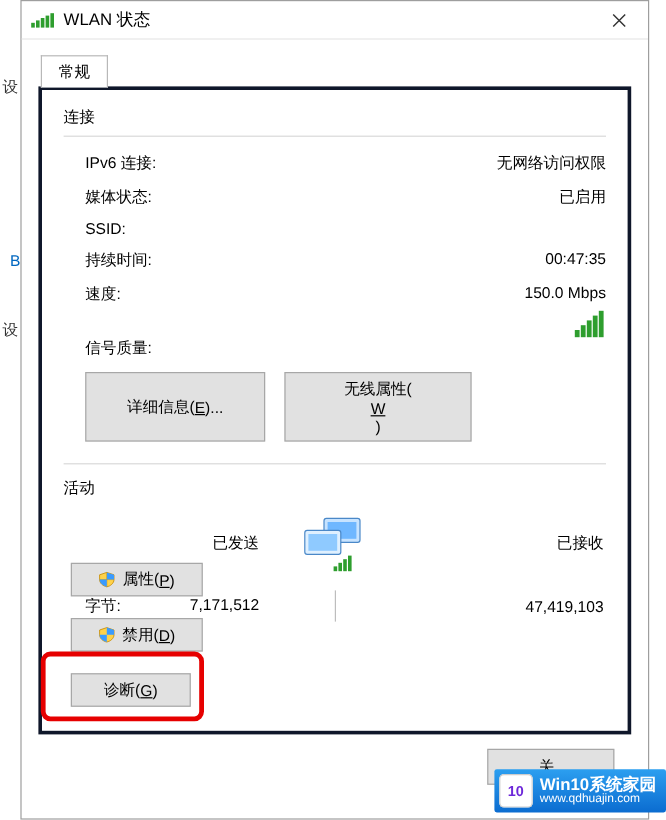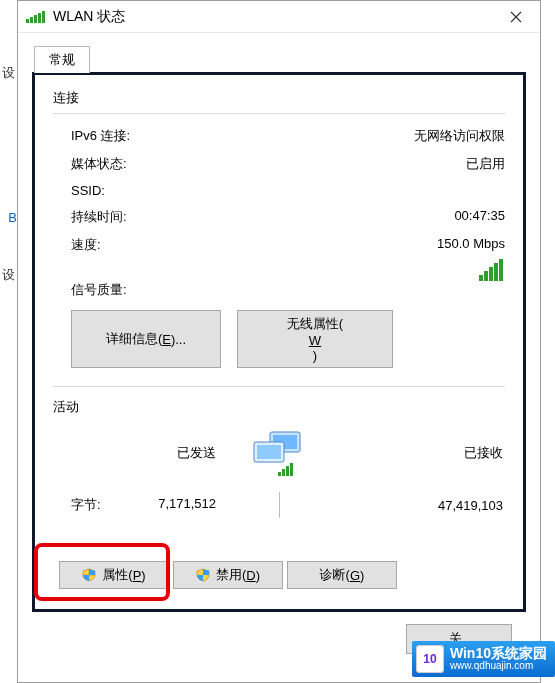--- a/index.html
+++ b/index.html
@@ -80,21 +80,21 @@
     display: inline-flex;
     align-items: center;
     justify-content: center;
     cursor: default;
     user-select: none;
   }
   .winbtn .accel { text-decoration: underline; }
   .w150 { width: 150px; }
   .w156 { width: 156px; flex-direction: column; }
   .w110 { width: 110px; }
-  .w100 { width: 110px; }
+  .w100 { width: 100px; }
 
   .divider { border: none; border-top: 1px solid #d9d9d9; margin: 10px 0 12px 0; }
 
   .activity-row {
     display: grid;
     grid-template-columns: 1fr 90px 1fr;
     align-items: center;
     margin-top: 6px;
   }
   .activity-row .lcol { text-align: right; padding-right: 18px; }
@@ -111,21 +111,21 @@
   .bytes-row .sent { text-align: right; padding-right: 18px; }
   .bytes-row .sep {
     width: 0; height: 26px; border-left: 1px solid #bdbdbd;
     margin: 0 auto;
   }
   .bytes-row .recv { text-align: right; padding-right: 2px; }
 
   .bottom-btns {
     position: absolute;
     left: 0; right: 0; bottom: 10px;
-    display: flex; gap: 4px; padding-left: 6px;
+    display: flex; gap: 18px; padding-left: 6px; flex-direction: column;
   }
   .highlight-box {
     position: absolute;
     border: 4px solid #e60000;
     border-radius: 8px;
     pointer-events: none;
   }
 
   .footer-close {
     position: absolute;

